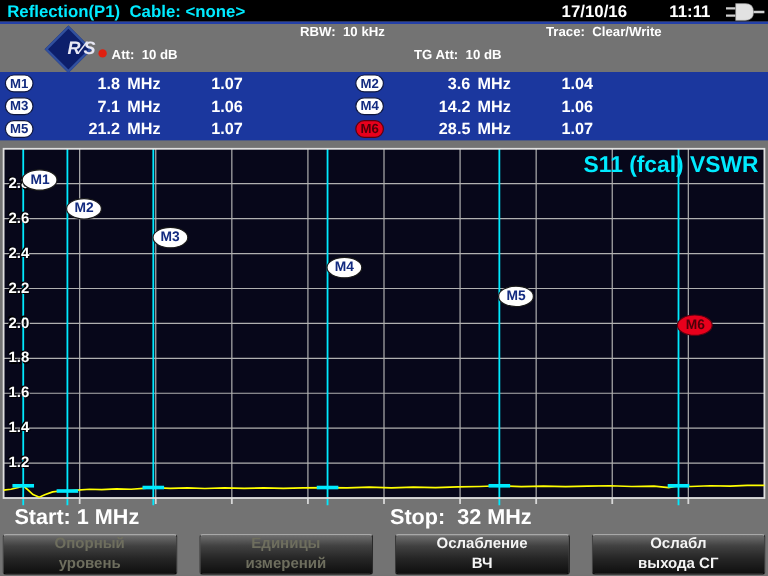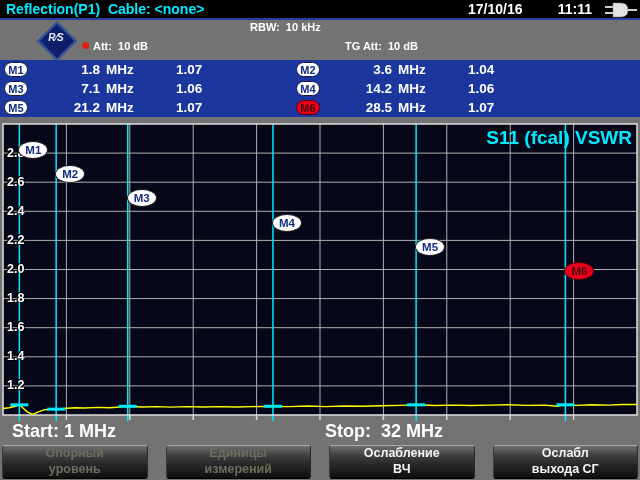--- a/index.html
+++ b/index.html
@@ -9,21 +9,21 @@
   
   .topbar{position:absolute;left:0;top:0;width:640px;height:18px;background:#000;}
   .topbar .mode{position:absolute;left:6px;top:1px;color:#00eaff;font-size:14px;white-space:pre;}
   .topbar .datetime{position:absolute;left:468px;top:1px;width:124px;display:flex;justify-content:space-between;color:#fff;font-size:14px;}
   .bluesep{position:absolute;left:0;top:18px;width:640px;height:2px;background:#2440a8;}
   
   .hdr{color:#fff;font-size:11px;white-space:pre;}
   .logo{position:absolute;left:40px;top:24px;width:32px;height:32px;}
   .logo .diamond{position:absolute;left:3px;top:3px;width:24px;height:24px;transform:rotate(45deg);
                  background:#0d1f6b;border:2px solid #31509f;}
-  .logo .rs{position:absolute;left:0;top:8px;width:32px;text-align:center;color:#e8e8f5;font-size:10px;font-style:italic;}
+  .logo .rs{position:absolute;left:12px;top:8px;width:32px;text-align:center;color:#e8e8f5;font-size:15px;font-style:italic;}
   .reddot{display:inline-block;width:7px;height:7px;border-radius:50%;background:#e02010;margin-right:4px;vertical-align:1px;}
   
   .mtable{position:absolute;left:0;top:60px;width:640px;height:57px;background:#1b379e;}
   .mrow{display:flex;align-items:center;height:19px;color:#fff;font-size:13.5px;}
   .badge{width:24px;height:15px;border-radius:8px;background:#fff;color:#132b80;font-size:11px;
          display:flex;align-items:center;justify-content:center;border:1px solid #101840;box-sizing:border-box;}
   .badge.red{background:#e8001c;color:#4d000a;border-color:#5a0010;}
   .mnum{width:72px;text-align:right;}
   .munit{width:44px;padding-left:6px;text-align:left;}
   .mval{width:60px;margin-left:26px;text-align:left;}
@@ -66,20 +66,21 @@
   </div>
   <div class="bluesep"></div>
 
   <div class="logo">
     <div class="diamond"></div>
     <div class="rs">R⁄S</div>
   </div>
   <span class="abs hdr" style="left:82px;top:40px;"><span class="reddot"></span><span>Att:</span>  <span>10 dB</span></span>
   <span class="abs hdr" style="left:250px;top:21px;"><span>RBW:</span>  <span>10 kHz</span></span>
   <span class="abs hdr" style="left:345px;top:40px;"><span>TG Att:</span>  <span>10 dB</span></span>
+  <span class="abs hdr" style="left:455px;top:21px;"><span>Trace:</span>  <span>Clear/Write</span></span>
 
   <div class="mtable" id="mtable">
       <div class="mrow">
         <span class="badge g1b">M1</span>
         <span class="mnum">1.8</span>
         <span class="munit">MHz</span>
         <span class="mval">1.07</span>
         <span class="badge g2b">M2</span>
         <span class="mnum">3.6</span>
         <span class="munit">MHz</span>

